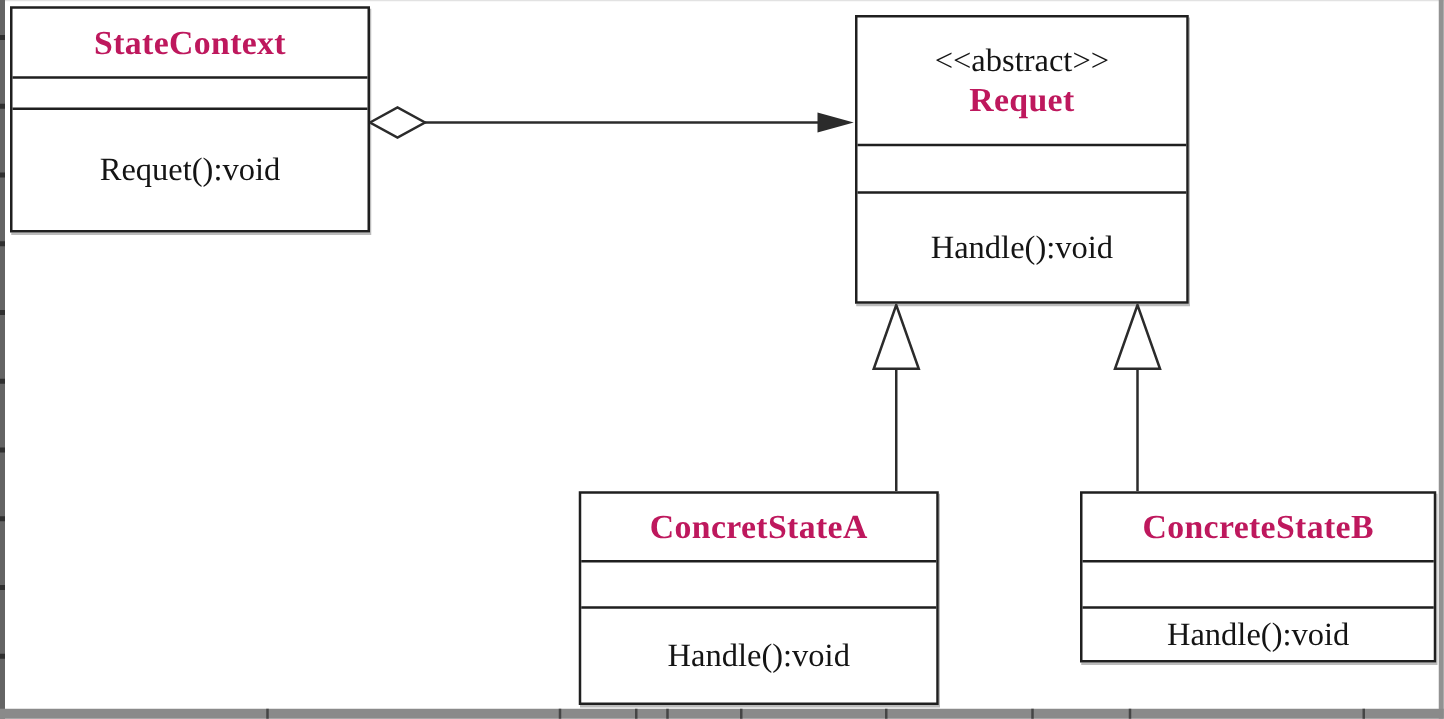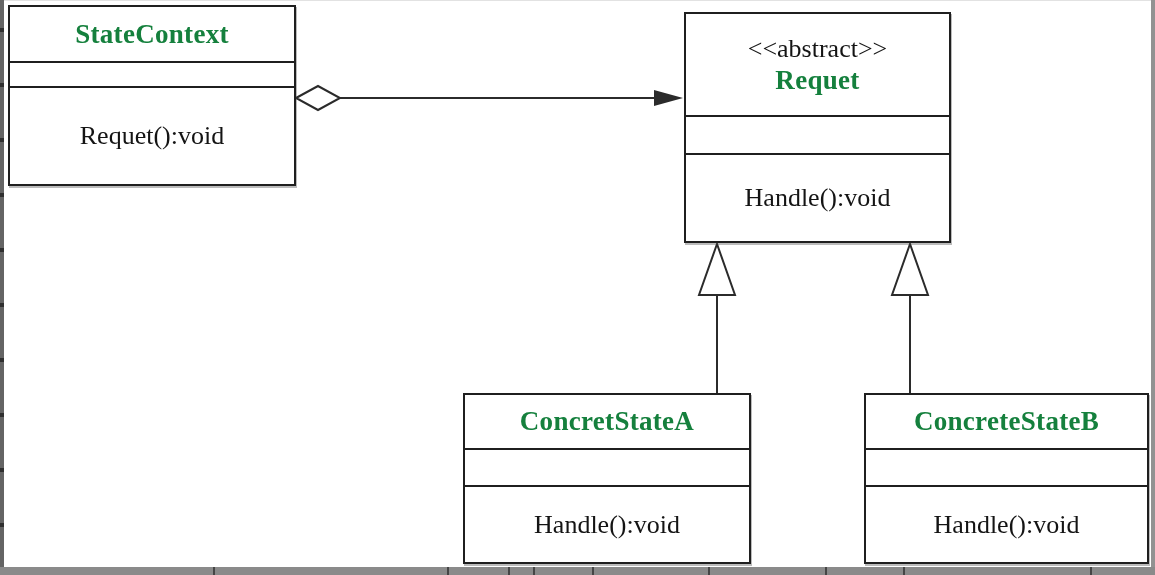--- a/index.html
+++ b/index.html
@@ -17,21 +17,21 @@
     display: flex; flex-direction: column;
     box-shadow: 1px 2px 0 rgba(60,60,60,0.35);
   }
   .sec {
     box-sizing: border-box; flex: none;
     display: flex; flex-direction: column;
     align-items: center; justify-content: center;
   }
   .sec.with-sep { border-bottom: 2px solid #1f1f1f; }
   .sec.methods { flex: 1 1 auto; }
-  .cls-name   { font-weight: bold; font-size: 27px; color: #15803d; letter-spacing: 0.3px; white-space: nowrap; }
+  .cls-name   { font-weight: bold; font-size: 27px; color: #be185d; letter-spacing: 0.3px; white-space: nowrap; }
   .stereotype { font-size: 26px; color: #141414; line-height: 1.2; white-space: nowrap; }
   .method     { font-size: 26px; color: #141414; white-space: nowrap; }
 
   
   svg.overlay { position: absolute; left: 0; top: 0; pointer-events: none; }
 
   
   .edge-top    { position: absolute; left: 0; top: 0; width: 1155px; height: 1px; background: #e2e2e2; }
   .edge-left   { position: absolute; left: 0; top: 0; width: 4px; height: 575px; background: #646464; }
   .edge-right  { position: absolute; right: 0; top: 0; width: 4px; height: 575px; background: #929292; }
@@ -87,21 +87,21 @@
   <div class="uml-class" style="left:463px; top:393px; width:288px; height:171px;text-align:right;">
     <div class="sec with-sep" style="height:55px">
       <span class="cls-name">ConcretStateA</span>
     </div>
     <div class="sec with-sep" style="height:37px"></div>
     <div class="sec methods">
       <span class="method">Handle():void</span>
     </div>
   </div>
 
-  <div class="uml-class" style="left:864px; top:393px; width:285px; height:171px;">
+  <div class="uml-class" style="left:864px; top:393px; width:285px; height:137px;">
     <div class="sec with-sep" style="height:55px">
       <span class="cls-name">ConcreteStateB</span>
     </div>
     <div class="sec with-sep" style="height:37px"></div>
     <div class="sec methods">
       <span class="method">Handle():void</span>
     </div>
   </div>
 
   <div class="edge-top"></div>

